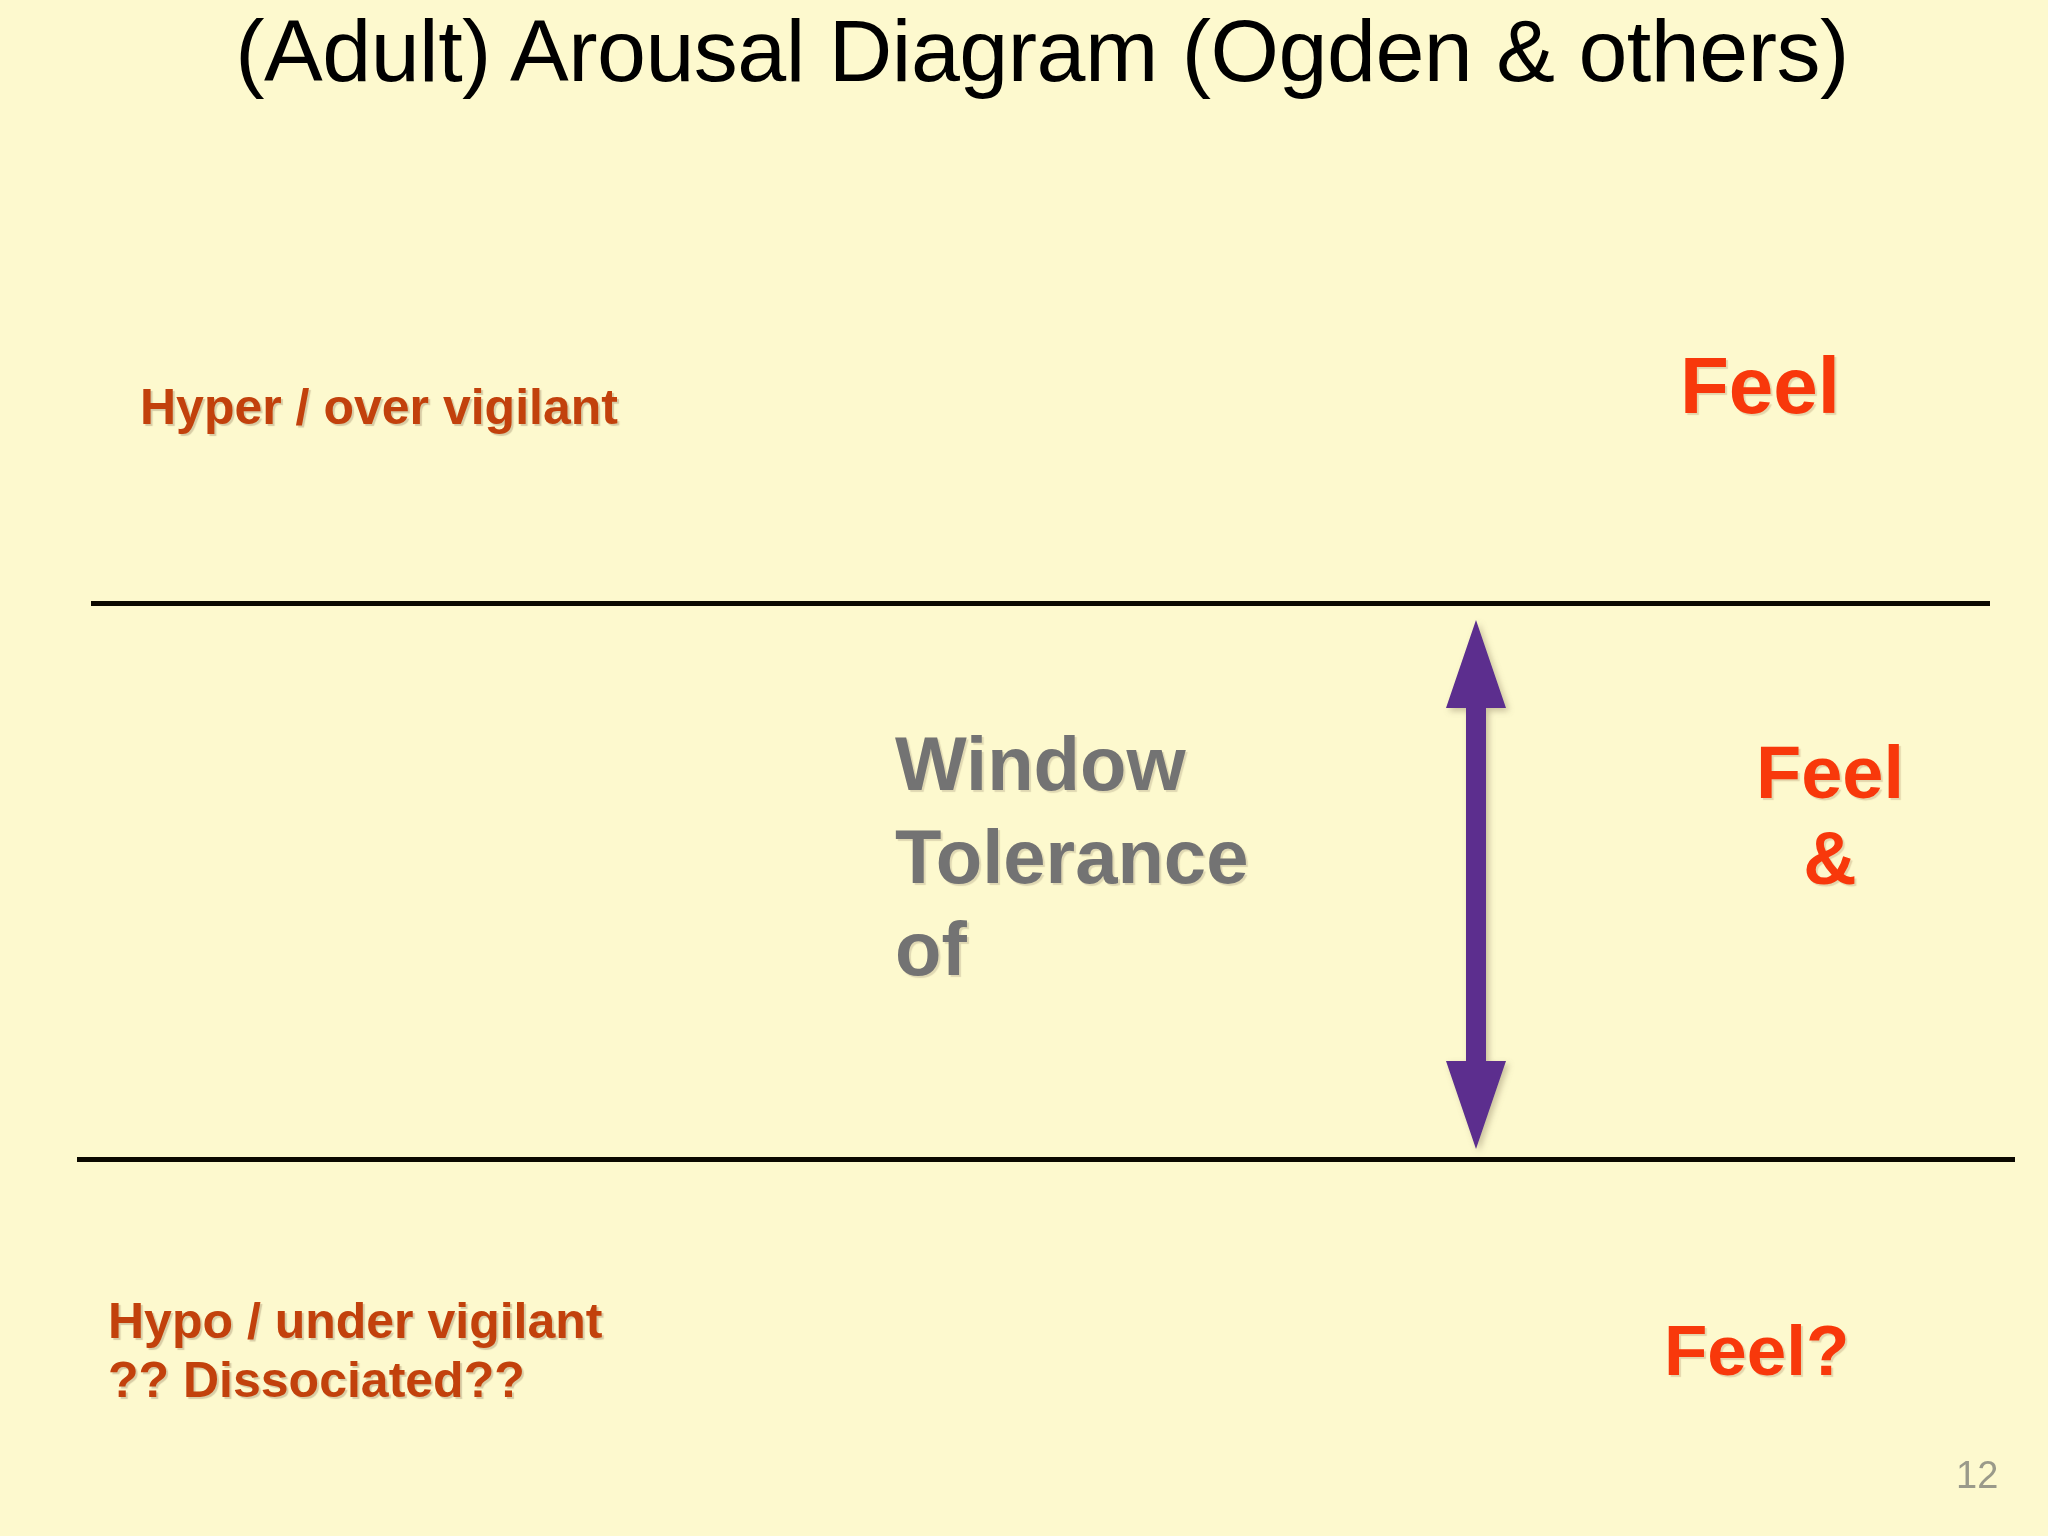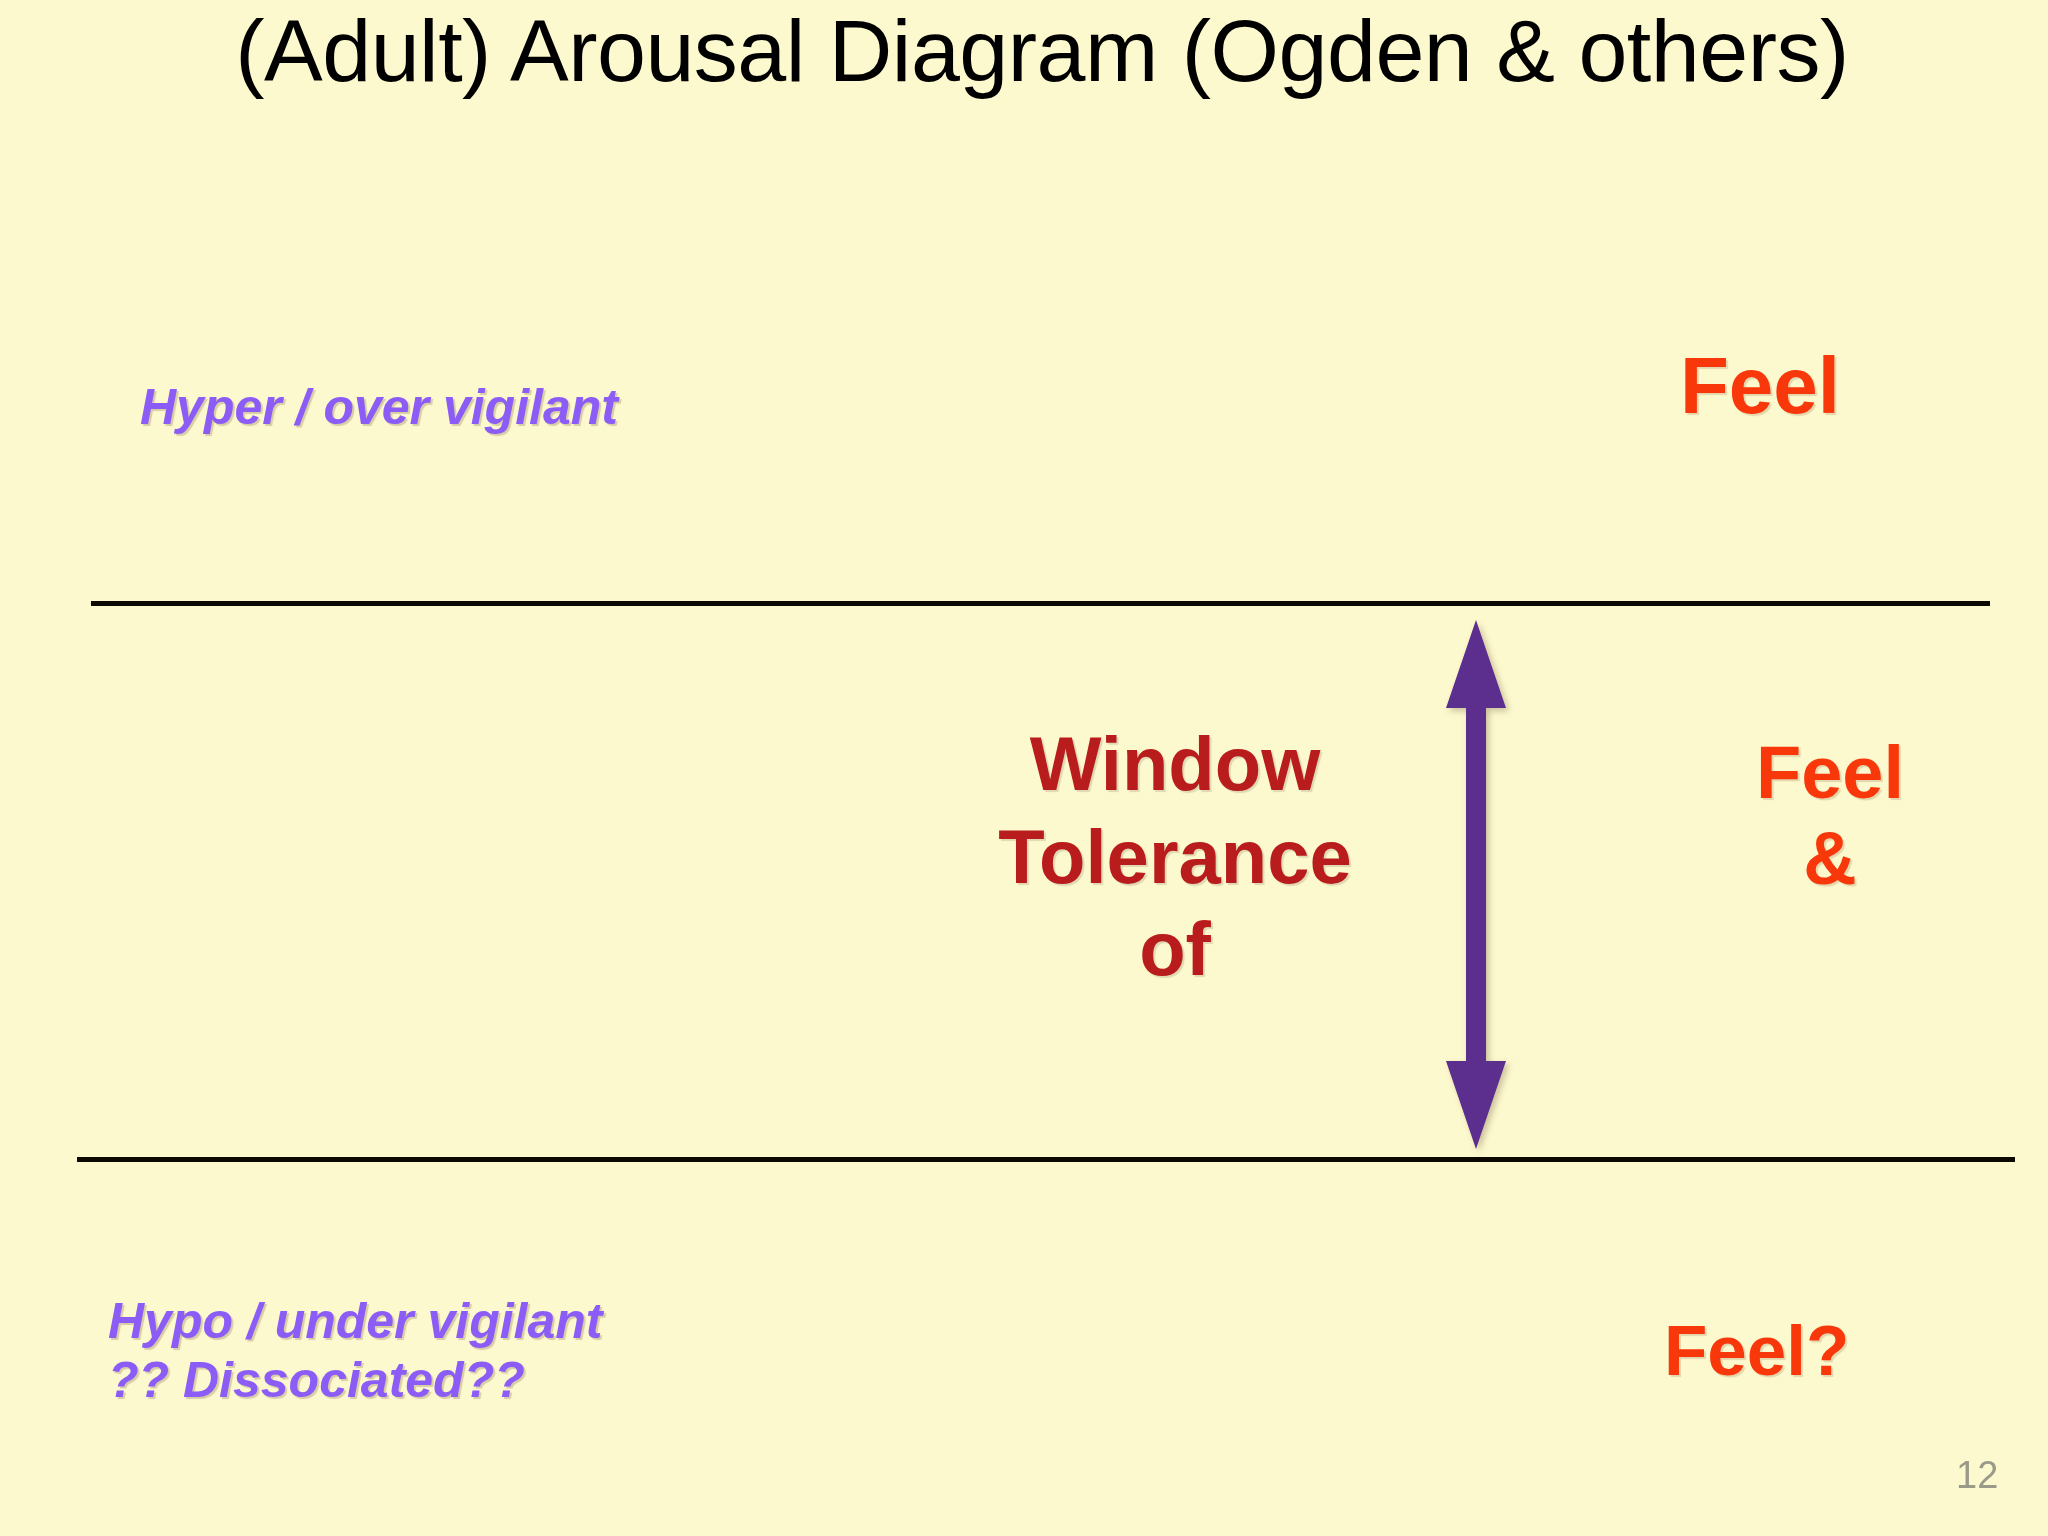--- a/index.html
+++ b/index.html
@@ -30,28 +30,27 @@
     font-size: 88px;
     line-height: 1.02;
     letter-spacing: -0.5px;
     margin-left: 18px;
   }
   .title-line { display: block; white-space: nowrap; }
 
   
   .zone-label {
     position: absolute;
-    color: #8b5cf6;
+    color: #c2410c;
     font-family: "Liberation Sans", sans-serif;
     font-weight: bold;
     font-size: 50px;
     line-height: 1.18;
     white-space: nowrap;
     text-shadow: 2px 2px 1px rgba(120,90,60,0.28);
-    font-style: italic;
   }
   #hyper-label { left: 140px; top: 378px; }
   #hypo-label  { left: 108px; top: 1292px; }
   #hypo-label .l2 { display: block; }
 
   
   .response {
     position: absolute;
     color: #F8380B;
     font-family: "Liberation Sans", sans-serif;
@@ -88,22 +87,22 @@
   }
   #divider-top    { left: 91px; top: 601px;  width: 1899px; }
   #divider-bottom { left: 77px; top: 1157px; width: 1938px; }
 
   
   #wot-label {
     position: absolute;
     left: 895px;
     top: 718px;
     width: 560px;
-    text-align: center;
-    color: #b91c1c;
+    text-align: left;
+    color: #737373;
     font-family: "Liberation Sans", sans-serif;
     font-weight: bold;
     font-size: 76px;
     line-height: 1.22;
     text-shadow: 2px 2px 1px rgba(120,100,80,0.22);
   }
   #wot-label span { display: block; }
 
   
   #arrow {

